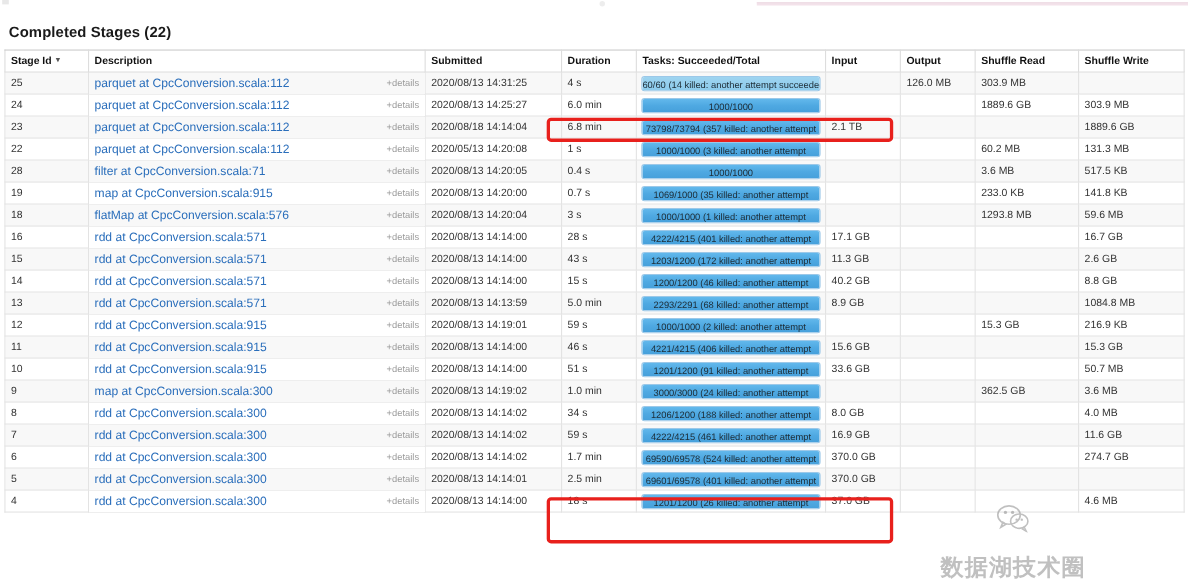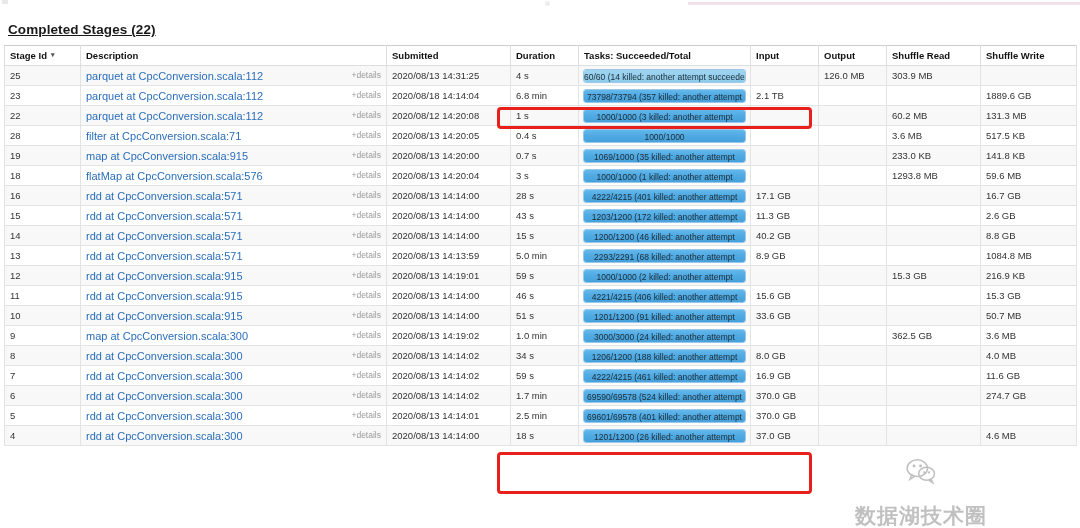--- a/index.html
+++ b/index.html
@@ -39,21 +39,20 @@
   }
 
   h3.page-title {
     position: absolute;
     left: 8px; top: 22px;
     margin: 0;
     font-size: 13.5px;
     font-weight: bold;
     color: #1a1a1a;
     letter-spacing: 0.1px;
-    text-decoration: underline;
   }
 
   table.stages {
     position: absolute;
     left: 4px; top: 45px;
     width: 1072px;
     border-collapse: collapse;
     font-size: 9.5px;
     color: #333333;
     table-layout: fixed;
@@ -226,39 +225,55 @@
               <div class="fill" style="width: 100%;"></div>
               <div class="label">60/60 (14 killed: another attempt succeeded)</div>
             </div>
           </td>
           <td></td>
           <td>126.0 MB</td>
           <td>303.9 MB</td>
           <td></td>
         </tr>
         <tr>
+          <td>24</td>
+          <td class="desc-cell"><a class="desc-link">parquet at CpcConversion.scala:112</a><a class="details-link">+details</a></td>
+          <td>2020/08/13 14:25:27</td>
+          <td>6.0 min</td>
+          <td class="tasks-cell">
+            <div class="bar">
+              <div class="fill" style="width: 100%;"></div>
+              <div class="label">1000/1000</div>
+            </div>
+          </td>
+          <td></td>
+          <td></td>
+          <td>1889.6 GB</td>
+          <td>303.9 MB</td>
+        </tr>
+        <tr>
           <td>23</td>
           <td class="desc-cell"><a class="desc-link">parquet at CpcConversion.scala:112</a><a class="details-link">+details</a></td>
           <td>2020/08/18 14:14:04</td>
           <td>6.8 min</td>
           <td class="tasks-cell">
             <div class="bar">
               <div class="fill" style="width: 100%;"></div>
               <div class="label">73798/73794 (357 killed: another attempt</div>
             </div>
           </td>
           <td>2.1 TB</td>
           <td></td>
           <td></td>
           <td>1889.6 GB</td>
         </tr>
         <tr>
           <td>22</td>
           <td class="desc-cell"><a class="desc-link">parquet at CpcConversion.scala:112</a><a class="details-link">+details</a></td>
-          <td>2020/08/12 14:20:08</td>
+          <td>2020/05/13 14:20:08</td>
           <td>1 s</td>
           <td class="tasks-cell">
             <div class="bar">
               <div class="fill" style="width: 100%;"></div>
               <div class="label">1000/1000 (3 killed: another attempt</div>
             </div>
           </td>
           <td></td>
           <td></td>
           <td>60.2 MB</td>

